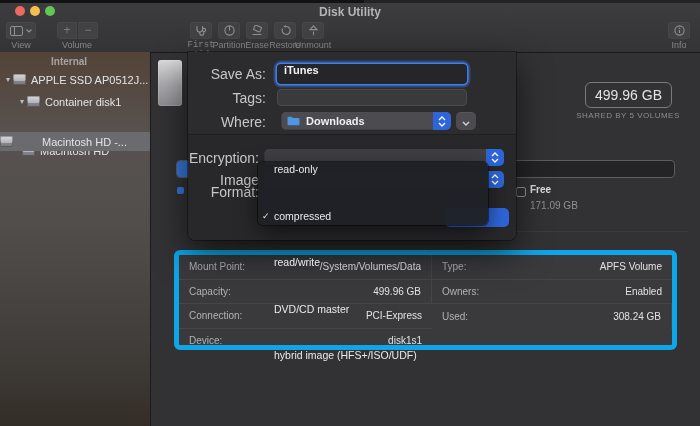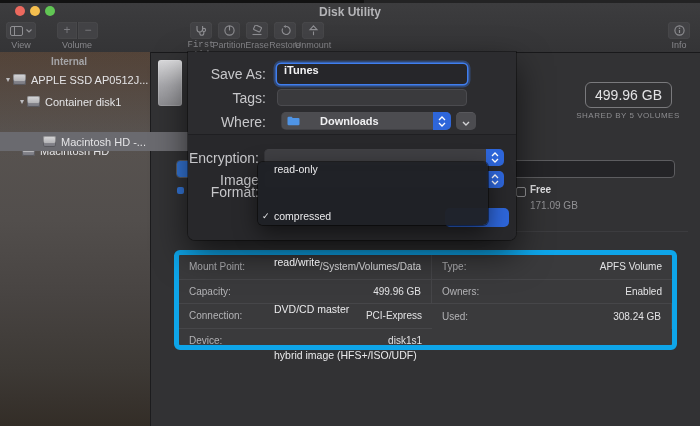--- a/index.html
+++ b/index.html
@@ -82,21 +82,21 @@
   .flabel-lo{width:71px;}
   .save-input{position:absolute;left:89px;top:12px;width:190px;height:20px;box-sizing:border-box;
     background:#26262a;border-radius:4px;display:flex;align-items:flex-start;padding:0 7px;
     font-size:11px;font-weight:bold;color:#f3f3f5;
     box-shadow:0 0 0 1.5px #3f7ef0, 0 0 0 3.5px rgba(63,126,240,.35);}
   .tags-input{position:absolute;left:89px;top:37px;width:190px;height:17px;box-sizing:border-box;
     background:#3a3a3d;border:1px solid #4b4b4f;border-radius:4px;}
   .popup{background:#4c4c50;border-radius:5px;display:flex;align-items:center;
     box-shadow:inset 0 0.5px 0 rgba(255,255,255,.14), inset 0 0 0 0.5px rgba(0,0,0,.3);}
   .where-popup{position:absolute;left:93px;top:60px;width:170px;height:18px;padding-left:6px;
-    box-sizing:border-box;font-size:11px;font-weight:bold;color:#f0f0f2;gap:20px;}
+    box-sizing:border-box;font-size:11px;font-weight:bold;color:#f0f0f2;gap:6px;}
   .chev-box{position:absolute;right:0;top:0;bottom:0;width:18px;background:#2e66da;
     border-radius:0 5px 5px 0;display:flex;align-items:center;justify-content:center;}
   .disclose-btn{position:absolute;left:268px;top:60px;width:20px;height:18px;background:#4c4c50;
     border-radius:5px;display:flex;align-items:center;justify-content:center;
     box-shadow:inset 0 0.5px 0 rgba(255,255,255,.14);}
   .lo-popup{position:absolute;left:76px;width:240px;height:17px;background:#3f3f43;
     border-radius:5px;box-shadow:inset 0 0.5px 0 rgba(255,255,255,.12), inset 0 0 0 0.5px rgba(0,0,0,.3);}
   .enc-popup{top:97px;}
   .fmt-popup{top:119px;}
   .save-btn{position:absolute;left:257px;top:156px;width:64px;height:19px;background:#2e66da;
@@ -221,21 +221,21 @@
     </div>
     <div class="srow" style="top:40px;padding-left:17px;">
       <span class="tri">▾</span>
       <span class="disk-ic"></span>
       <span>Container disk1</span>
     </div>
     <div class="srow" style="top:61px;padding-left:22px;margin-top:28px;">
       <span class="disk-ic"></span>
       <span>Macintosh HD</span>
     </div>
-    <div class="srow srow-selected" style="top:80px;padding-left:43px;">
+    <div class="srow srow-selected" style="top:80px;gap:24px;">
       <span class="disk-ic"></span>
       <span>Macintosh HD -...</span>
     </div>
   </div>
 
   <div class="device-img"></div>
   <div class="size-box">499.96 GB</div>
   <div class="shared-cap">SHARED BY 5 VOLUMES</div>
 
   <div class="usage-bar">

